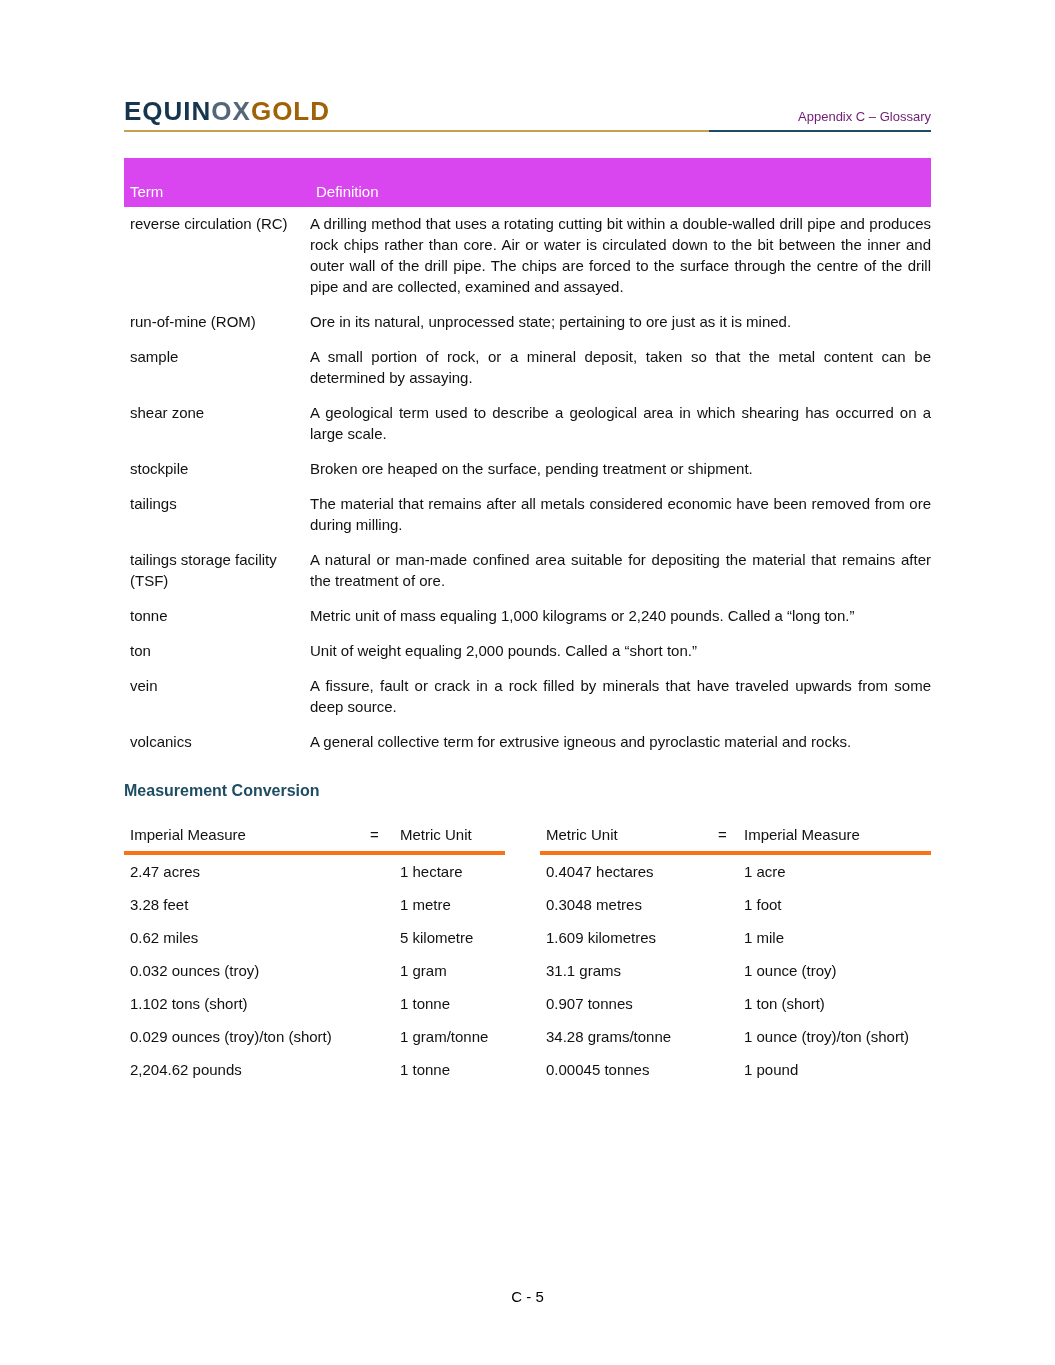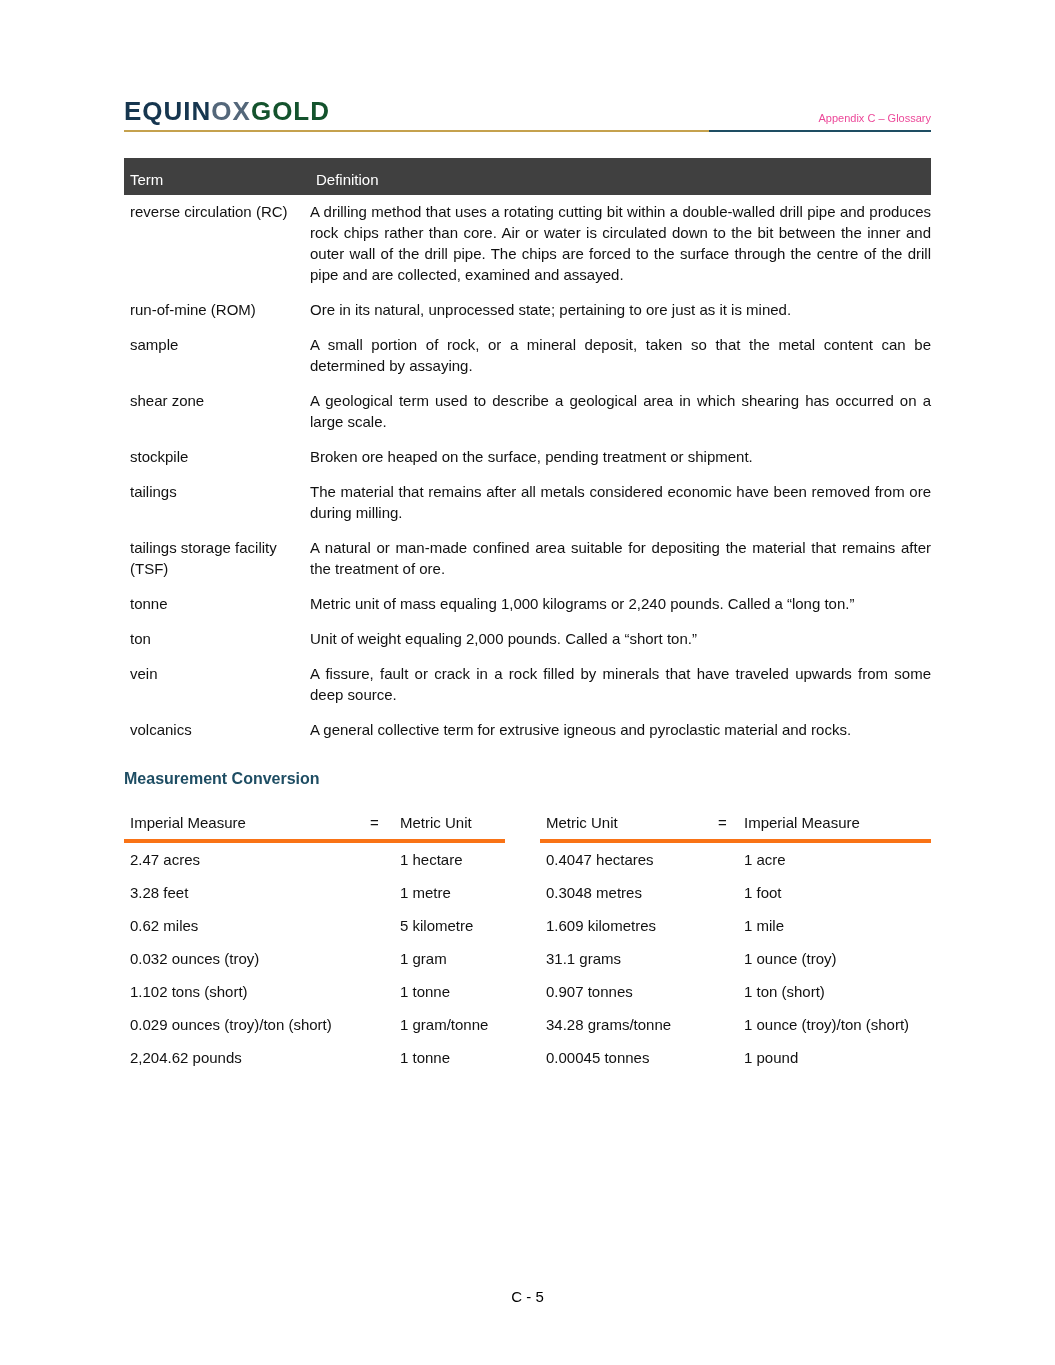--- a/index.html
+++ b/index.html
@@ -12,32 +12,32 @@
     margin: 0 auto;
     overflow: hidden;
   }
   .content { padding: 98px 124px 0 124px; }
 
   
   .header-row { display: flex; justify-content: space-between; align-items: flex-end; }
   .logo { font-size: 26px; font-weight: 700; letter-spacing: 1px; line-height: 1; padding-bottom: 6px; }
   .logo-p1 { color: #16364F; }
   .logo-p2 { color: #54677A; }
-  .logo-p3 { color: #14532d; }
-  .appendix { font-size: 11px; color: #ec4899; padding-bottom: 6px; }
+  .logo-p3 { color: #a16207; }
+  .appendix { font-size: 13px; color: #701a75; padding-bottom: 6px; }
   .header-rule { display: flex; height: 2px; }
   .rule-gold { flex: 1; background: #C5A14E; }
   .rule-navy { width: 222px; background: #1E4D63; }
 
   
   table.glossary { width: 100%; border-collapse: collapse; margin-top: 26px; font-size: 15px; table-layout: fixed; }
   .glossary thead th {
-    background: #404040; color: #ffffff;
+    background: #d946ef; color: #ffffff;
     text-align: left; font-weight: 400;
-    padding: 13px 0 7px 6px; font-size: 15px;
+    padding: 25px 0 7px 6px; font-size: 15px;
   }
   .glossary thead th:first-child { width: 186px; }
   .glossary tbody td {
     vertical-align: top;
     padding: 6px 0 8px 0;
     line-height: 1.4;
   }
   .glossary tbody td:first-child { padding-left: 6px; padding-right: 16px; }
   .glossary tbody td:last-child { text-align: justify; }
 

